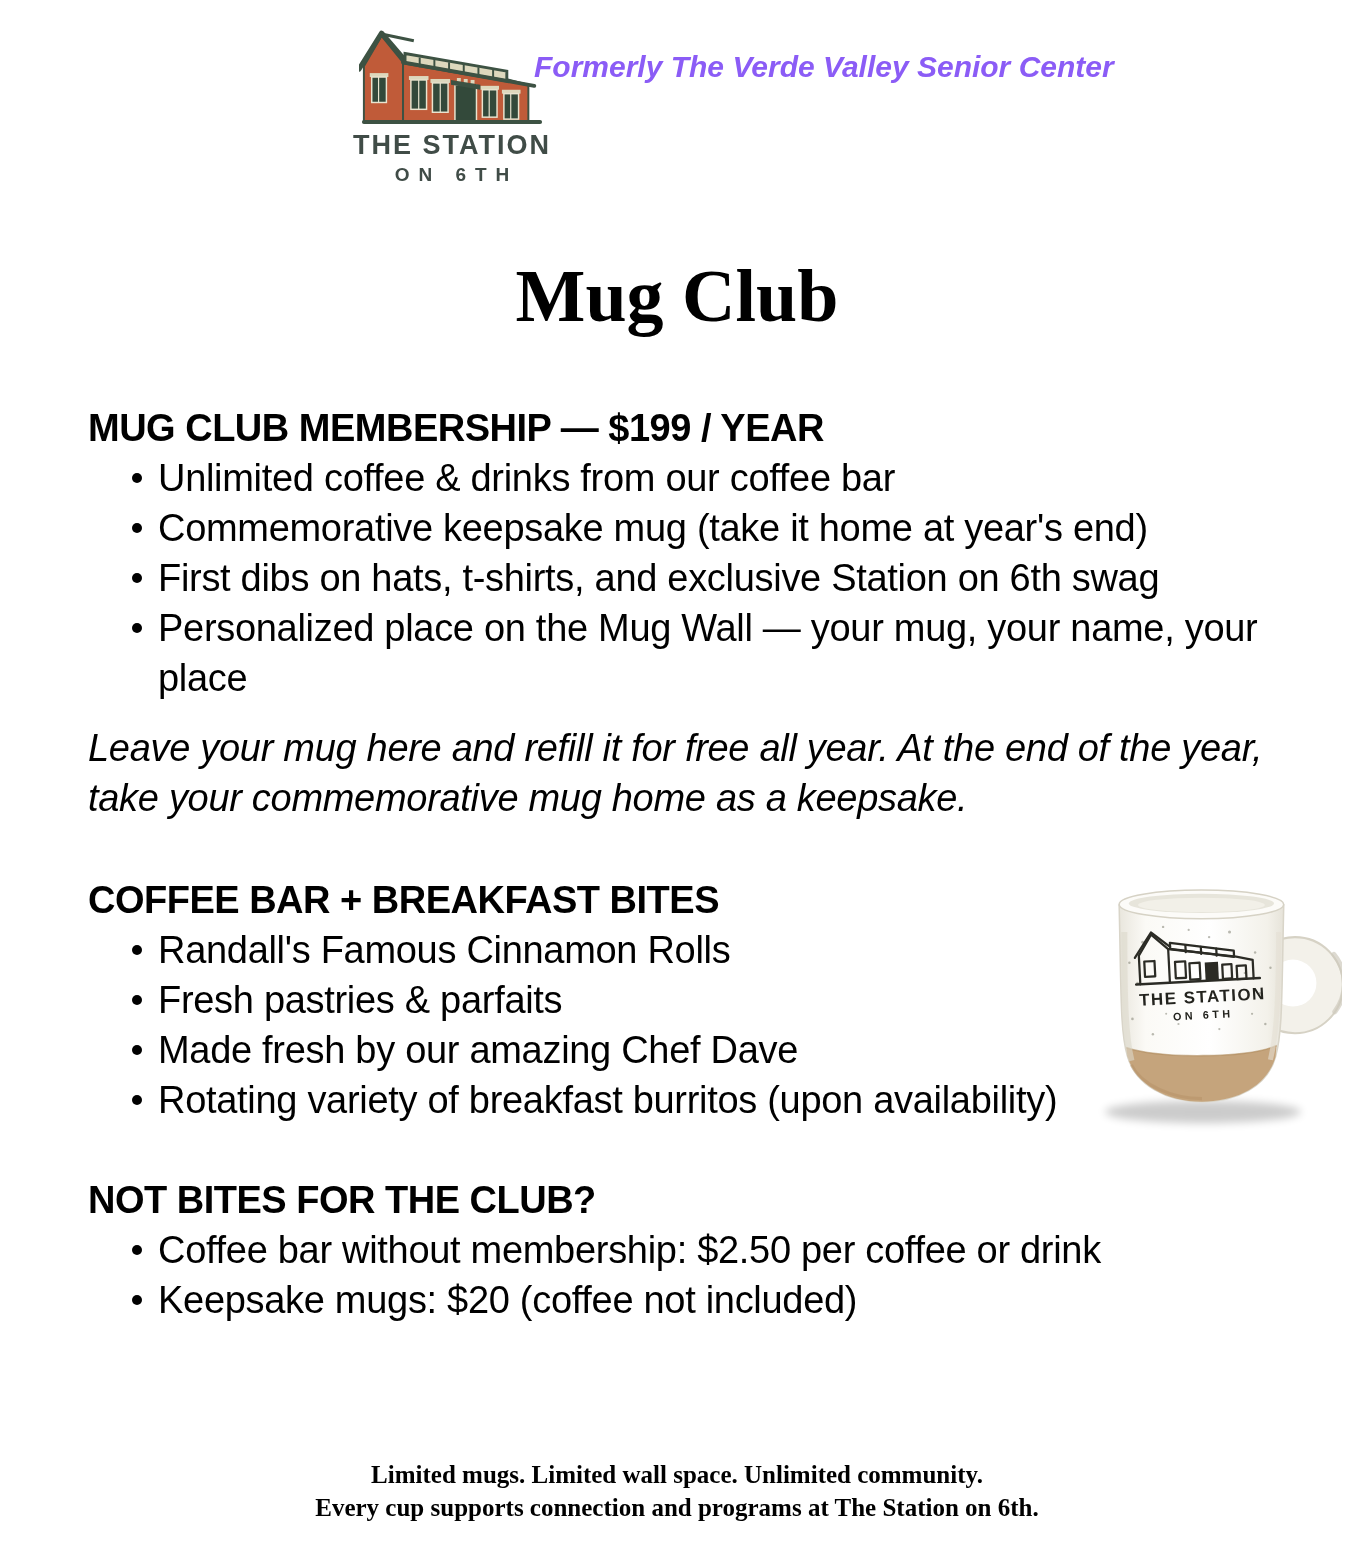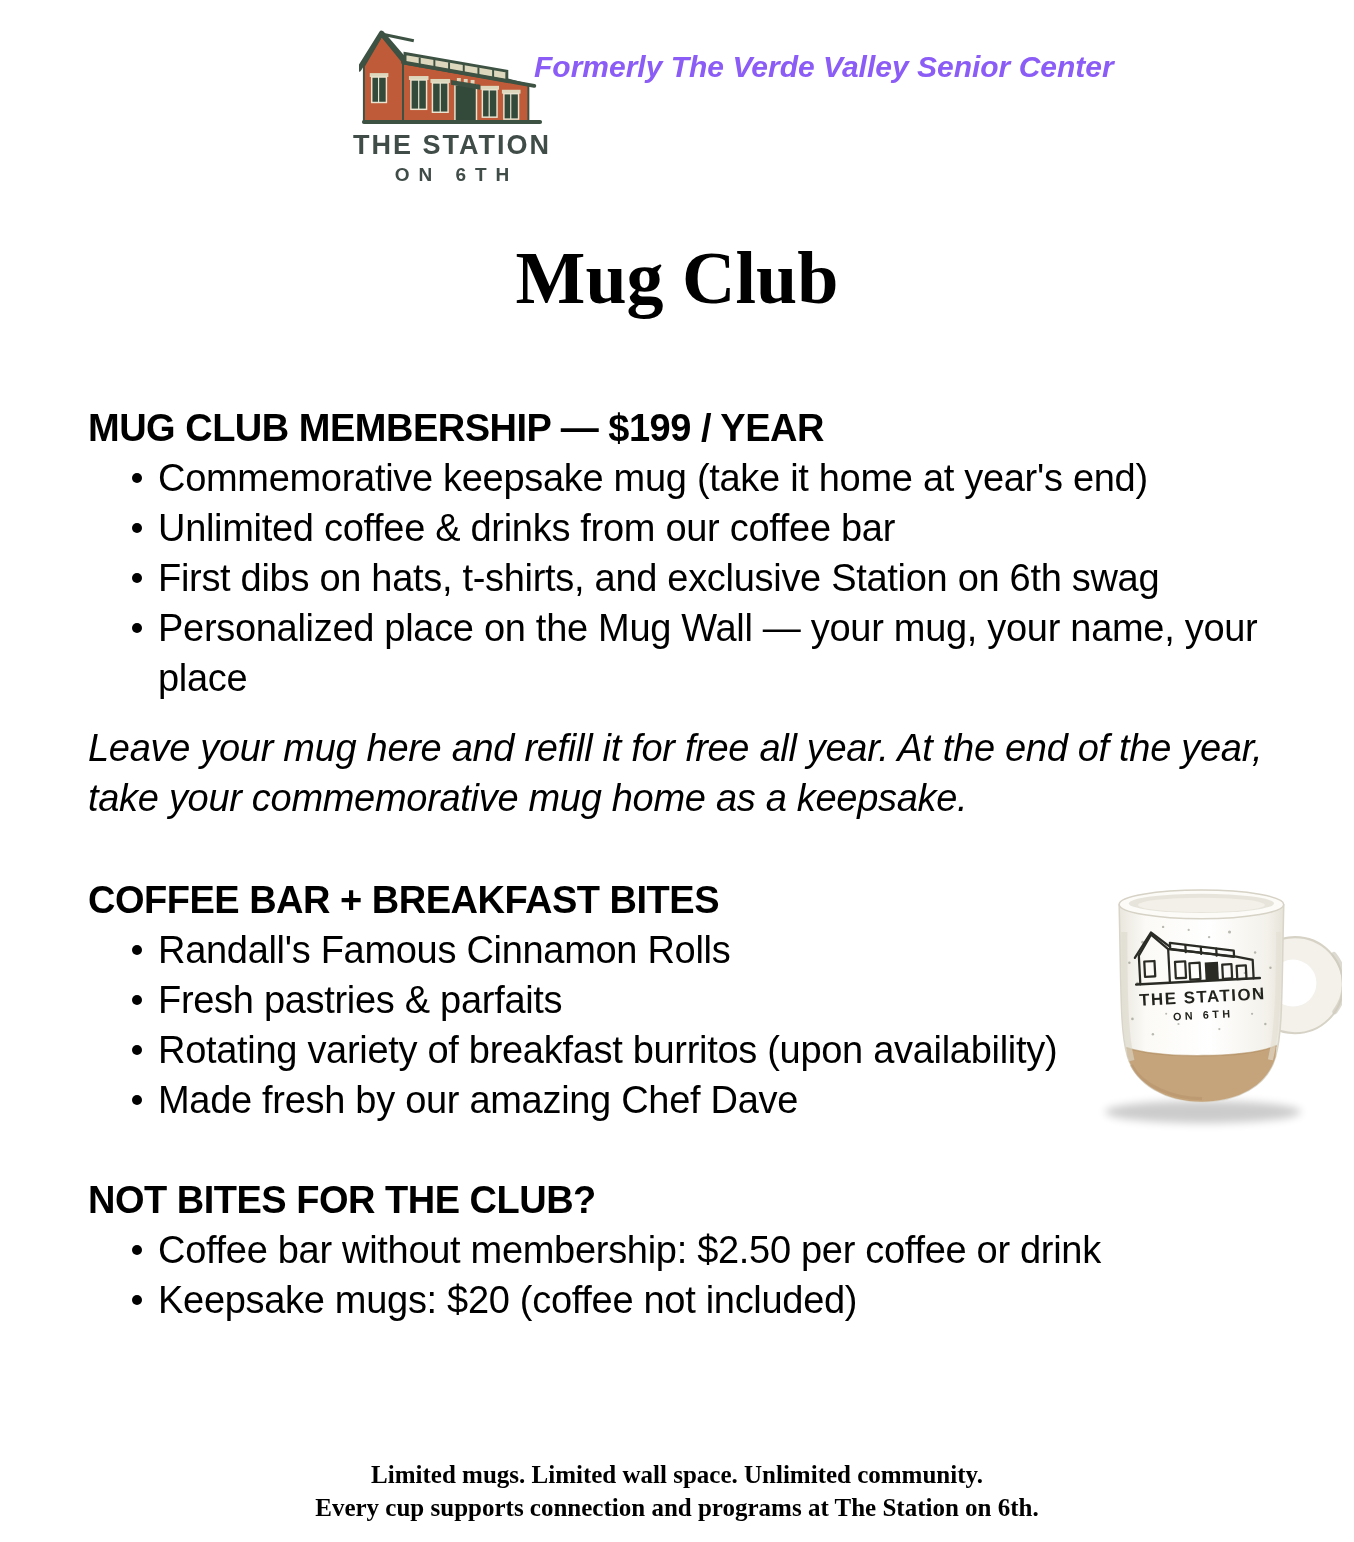--- a/index.html
+++ b/index.html
@@ -7,21 +7,21 @@
     position:relative;width:1354px;height:1542px;background:#ffffff;
     overflow:hidden;font-family:"Liberation Sans",sans-serif;color:#000;
   }
   
   .logo-block{position:absolute;left:344px;top:28px;width:216px;text-align:center;}
   .logo-building{display:block;margin:0 auto;width:186px;height:100px;}
   .logo-title{font-size:27px;font-weight:bold;letter-spacing:2px;color:#404c47;margin-top:2px;white-space:nowrap;}
   .logo-sub{font-size:19px;font-weight:bold;letter-spacing:9px;padding-left:9px;color:#404c47;margin-top:3px;white-space:nowrap;}
   .tagline{position:absolute;left:534px;top:50px;font-size:30px;font-weight:bold;font-style:italic;color:#8b5cf6;white-space:nowrap;}
   
-  .page-title{position:absolute;top:238px;left:0;width:100%;text-align:center;margin:0;
+  .page-title{position:absolute;top:256px;left:0;width:100%;text-align:center;margin:0;
     font-family:"Liberation Serif",serif;font-weight:bold;font-size:74px;line-height:1.1;}
   
   .content{position:absolute;left:88px;top:403px;width:1218px;}
   .sec-heading{font-size:38px;font-weight:bold;letter-spacing:-0.5px;line-height:50px;margin:0;}
   ul.bullets{list-style:none;margin:0;padding:0;}
   ul.bullets li{position:relative;padding-left:70px;font-size:38px;line-height:50px;letter-spacing:-0.3px;}
   .dot{position:absolute;left:44px;top:20px;width:10px;height:10px;border-radius:50%;background:#000;}
   .note{font-style:italic;font-size:38px;line-height:50px;letter-spacing:-0.3px;margin:20px 0 0 0;}
   .sec2{margin-top:52px;}
   .sec3{margin-top:50px;}
@@ -82,35 +82,35 @@
 
   <div class="tagline">Formerly The Verde Valley Senior Center</div>
 
   <h1 class="page-title">Mug Club</h1>
 
   <div class="content">
 
     <section>
       <h2 class="sec-heading">MUG CLUB MEMBERSHIP — $199 / YEAR</h2>
       <ul class="bullets">
+        <li><span class="dot"></span><span>Unlimited coffee &amp; drinks from our coffee bar</span></li>
         <li><span class="dot"></span><span>Commemorative keepsake mug (take it home at year's end)</span></li>
-        <li><span class="dot"></span><span>Unlimited coffee &amp; drinks from our coffee bar</span></li>
         <li><span class="dot"></span><span>First dibs on hats, t-shirts, and exclusive Station on 6th swag</span></li>
         <li><span class="dot"></span><span>Personalized place on the Mug Wall — your mug, your name, your place</span></li>
       </ul>
       <p class="note">Leave your mug here and refill it for free all year. At the end of the year, take your commemorative mug home as a keepsake.</p>
     </section>
 
     <section class="sec2">
       <h2 class="sec-heading">COFFEE BAR + BREAKFAST BITES</h2>
       <ul class="bullets">
         <li><span class="dot"></span><span>Randall's Famous Cinnamon Rolls</span></li>
         <li><span class="dot"></span><span>Fresh pastries &amp; parfaits</span></li>
+        <li><span class="dot"></span><span>Made fresh by our amazing Chef Dave</span></li>
         <li><span class="dot"></span><span>Rotating variety of breakfast burritos (upon availability)</span></li>
-        <li><span class="dot"></span><span>Made fresh by our amazing Chef Dave</span></li>
       </ul>
     </section>
 
     <section class="sec3">
       <h2 class="sec-heading">NOT BITES FOR THE CLUB?</h2>
       <ul class="bullets">
         <li><span class="dot"></span><span>Coffee bar without membership: $2.50 per coffee or drink</span></li>
         <li><span class="dot"></span><span>Keepsake mugs: $20 (coffee not included)</span></li>
       </ul>
     </section>

